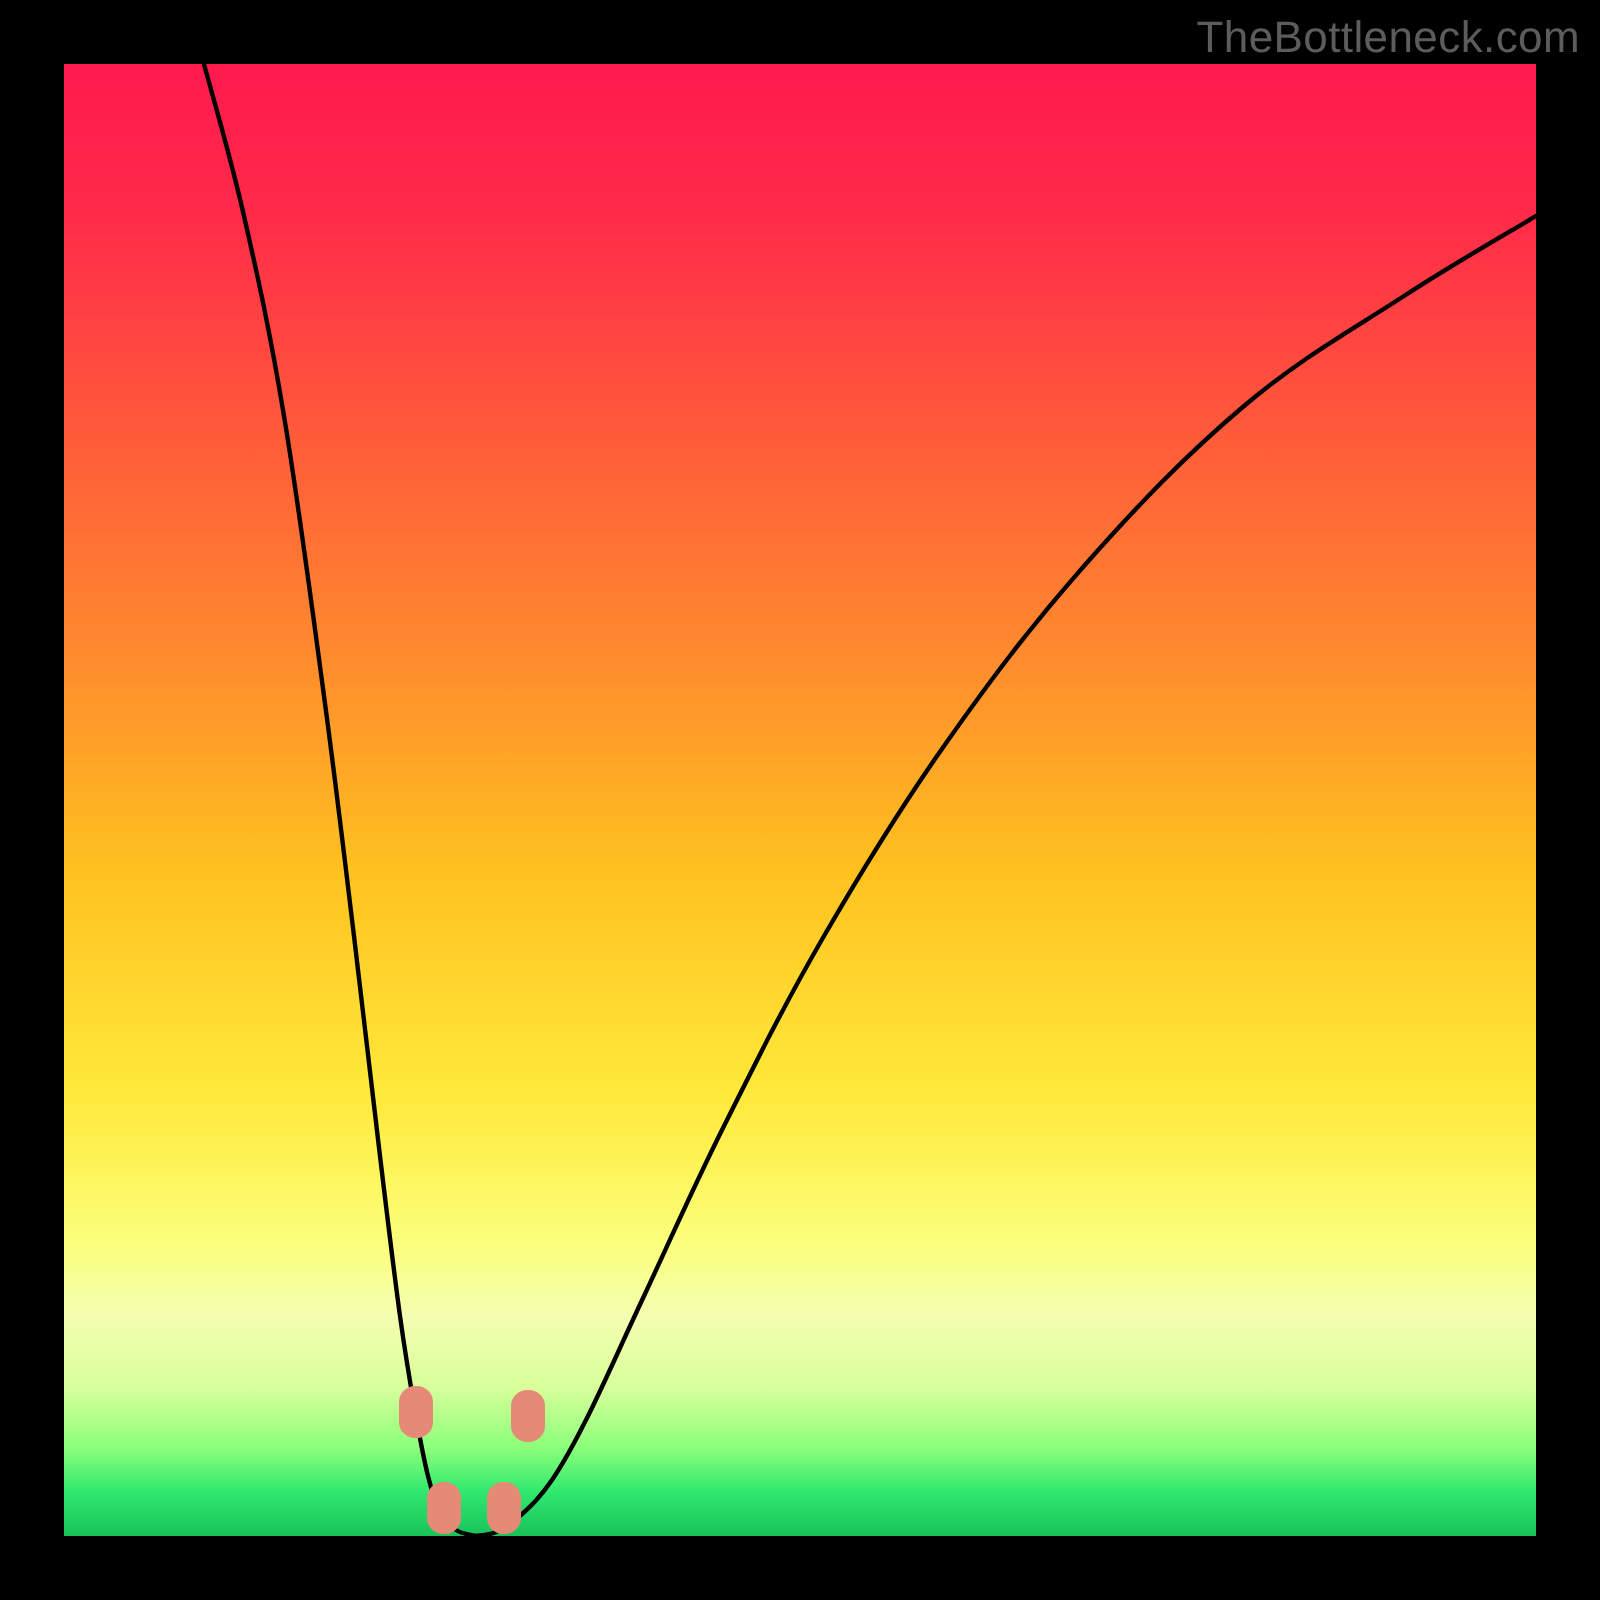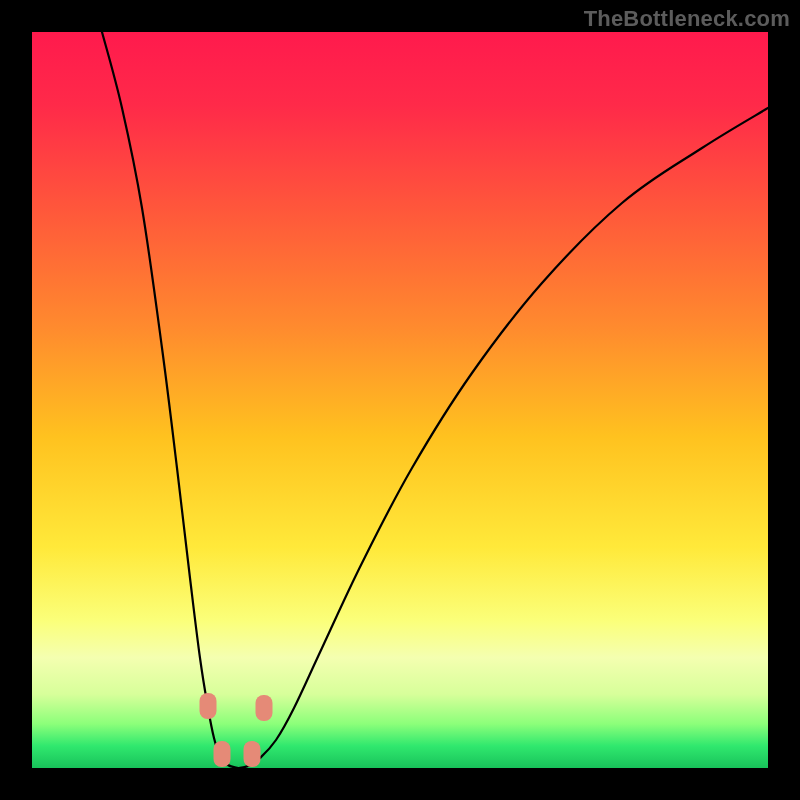--- a/index.html
+++ b/index.html
@@ -19,21 +19,21 @@
     height: 736px;
     background: #000;
   }
   .watermark {
     position: absolute;
     top: 6px;
     right: 10px;
     color: #5c5c5c;
     font-size: 22px;
     letter-spacing: 0.2px;
-    font-weight: 700;
+    font-weight: 400;
     user-select: none;
   }
   svg {
     display: block;
   }
   .curve {
     fill: none;
     stroke: #000;
     stroke-width: 2.2;
     stroke-linecap: round;

